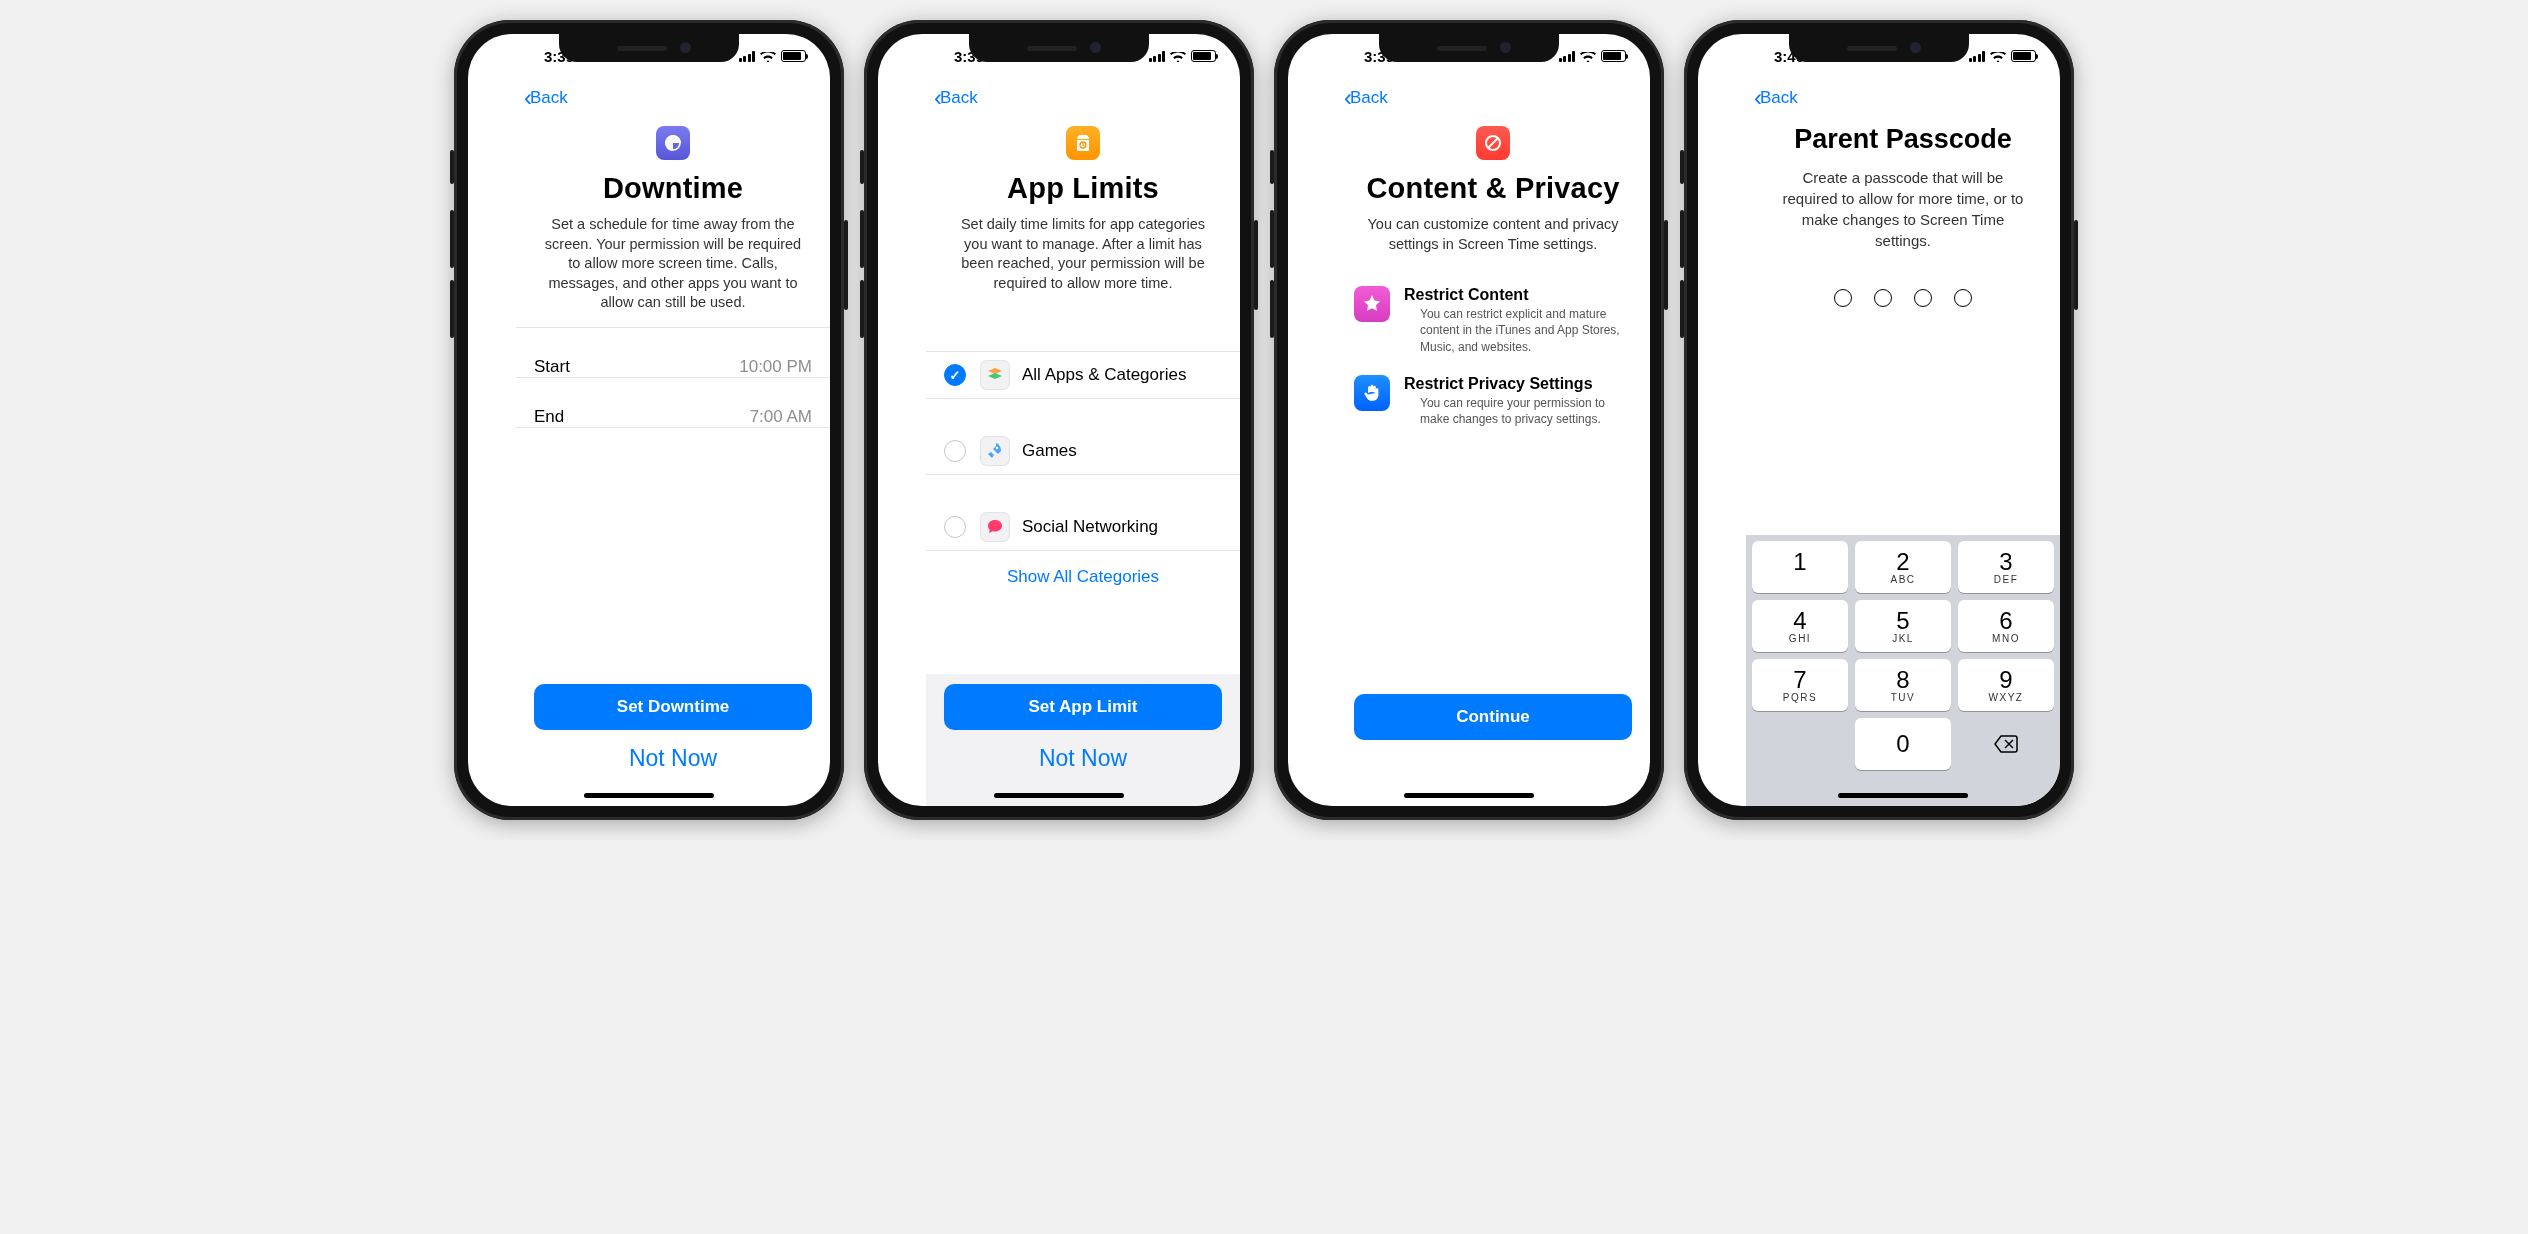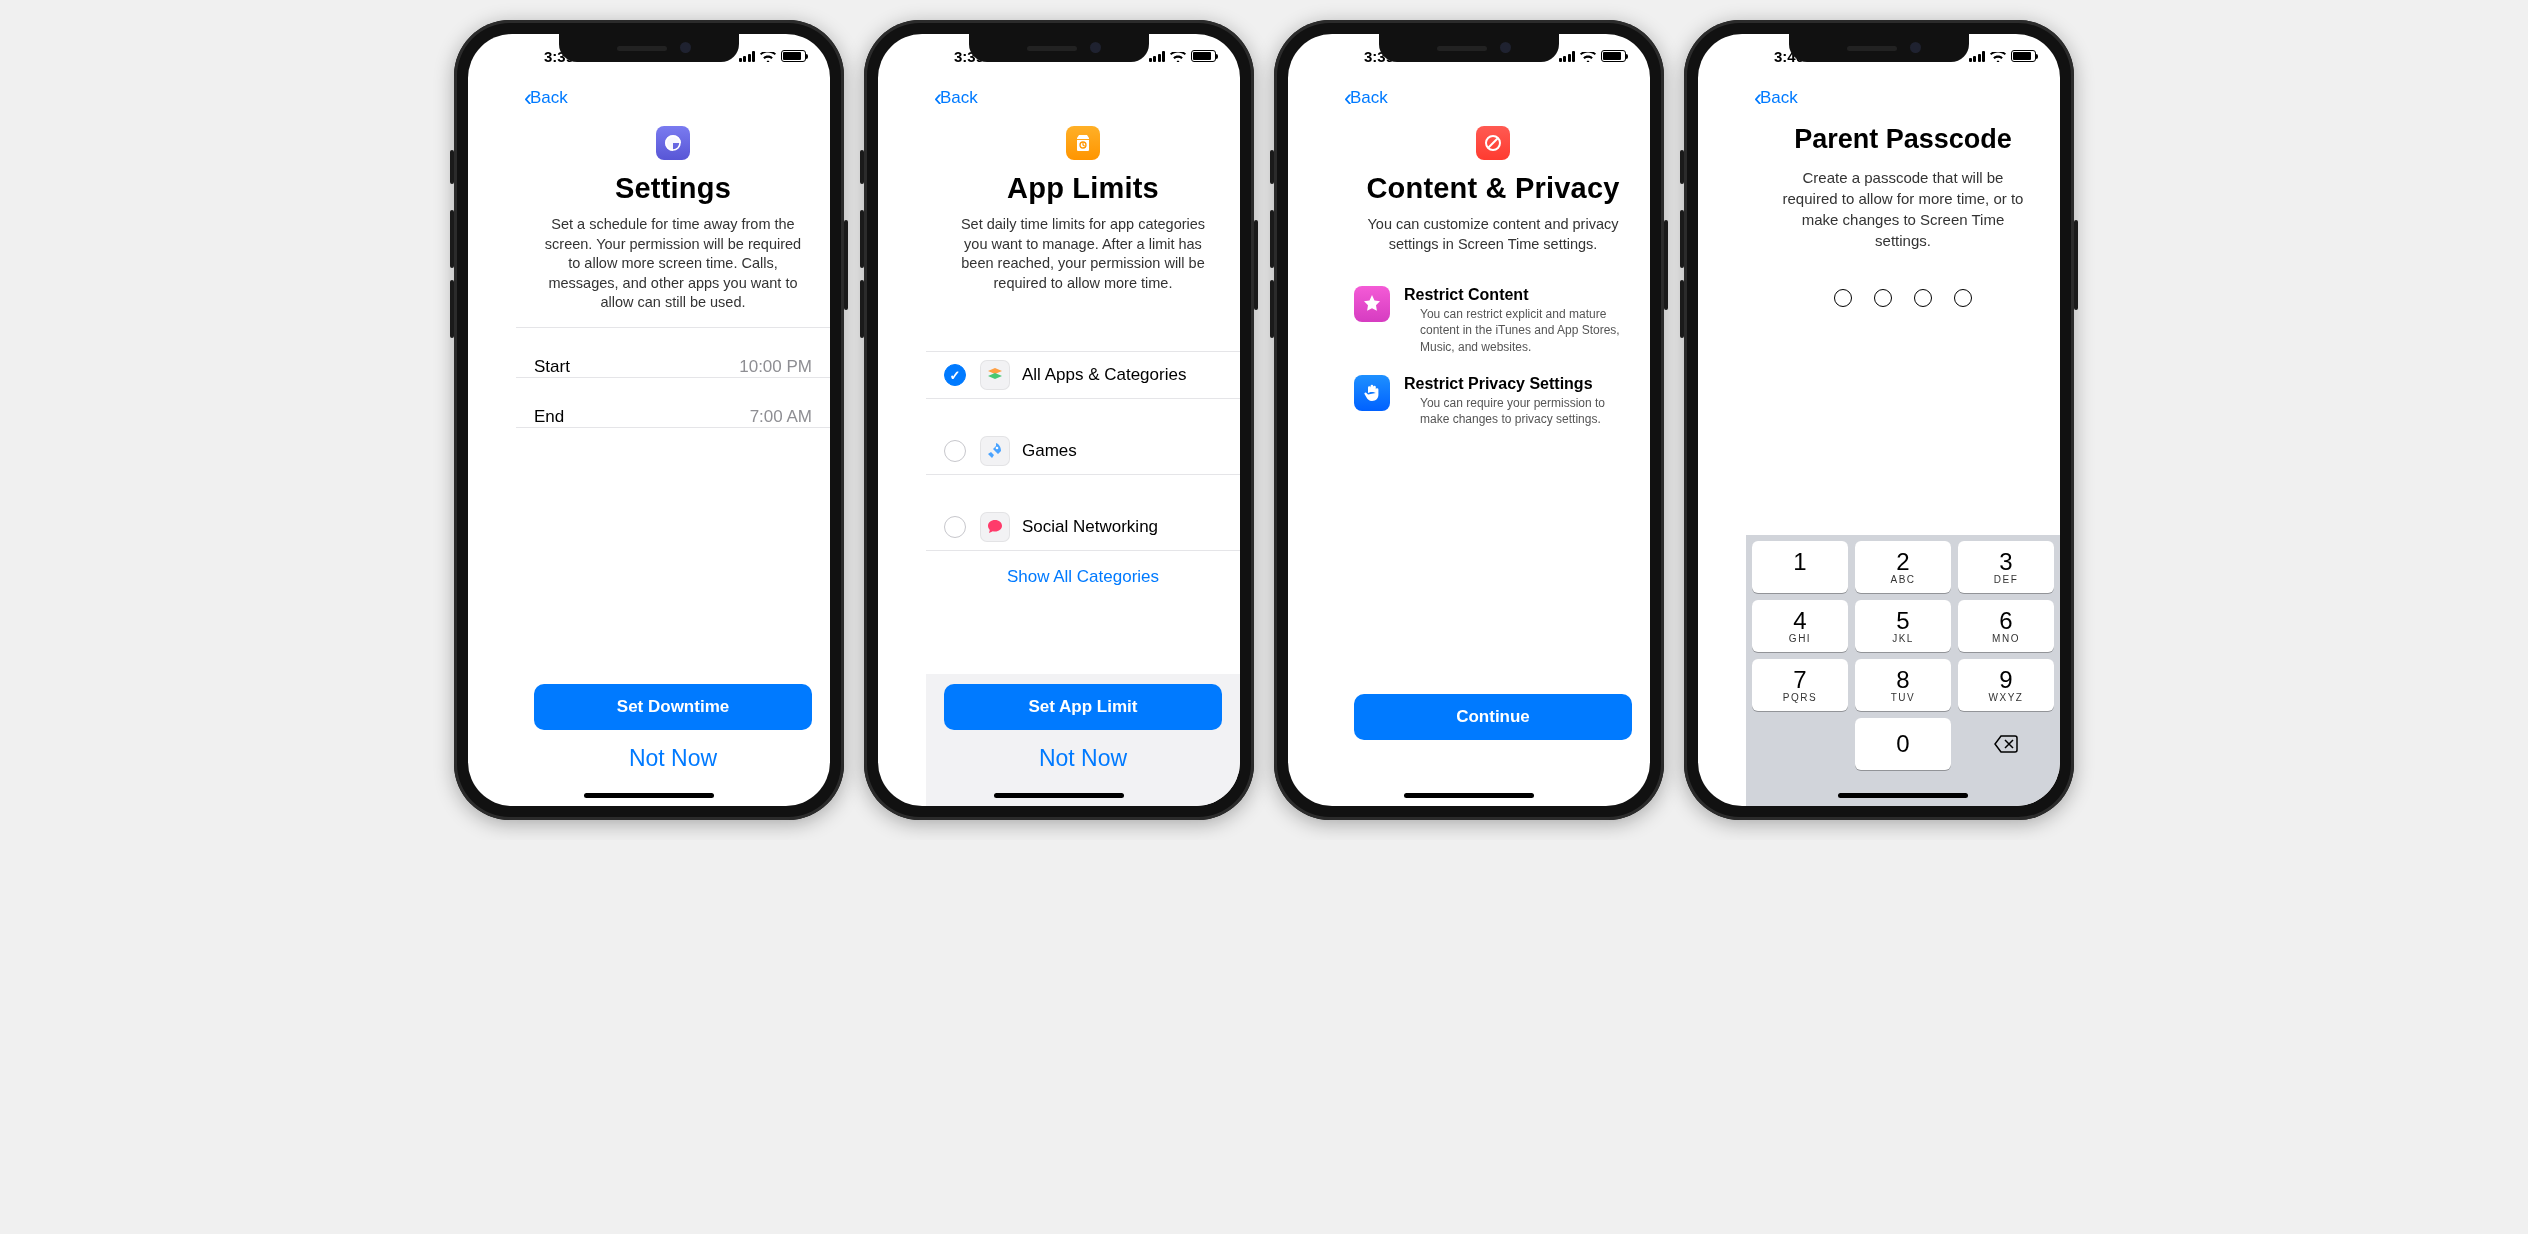--- a/index.html
+++ b/index.html
@@ -269,21 +269,21 @@
       </div>
     </div>
     <div class="content">
       <div class="hero">
         <div class="hero-icon purple">
           <svg width="20" height="20" viewBox="0 0 20 20">
               <path d="M10 2a8 8 0 1 0 0 16V2z M10 2a8 8 0 0 1 8 8h-8z" fill="#fff" opacity=".95"></path>
               <circle cx="10" cy="10" r="7" fill="none" stroke="#fff" stroke-width="1.6"></circle>
             </svg>
         </div>
-        <h1>Settings</h1>
+        <h1>Downtime</h1>
         <p>Set a schedule for time away from the screen. Your permission will be required to allow more screen time. Calls, messages, and other apps you want to allow can still be used.</p>
       </div>
       <div class="list">
         <div class="row">
           <span>Start</span>
           <span class="value">10:00 PM</span>
         </div>
         <div class="row">
           <span>End</span>
           <span class="value">7:00 AM</span>

